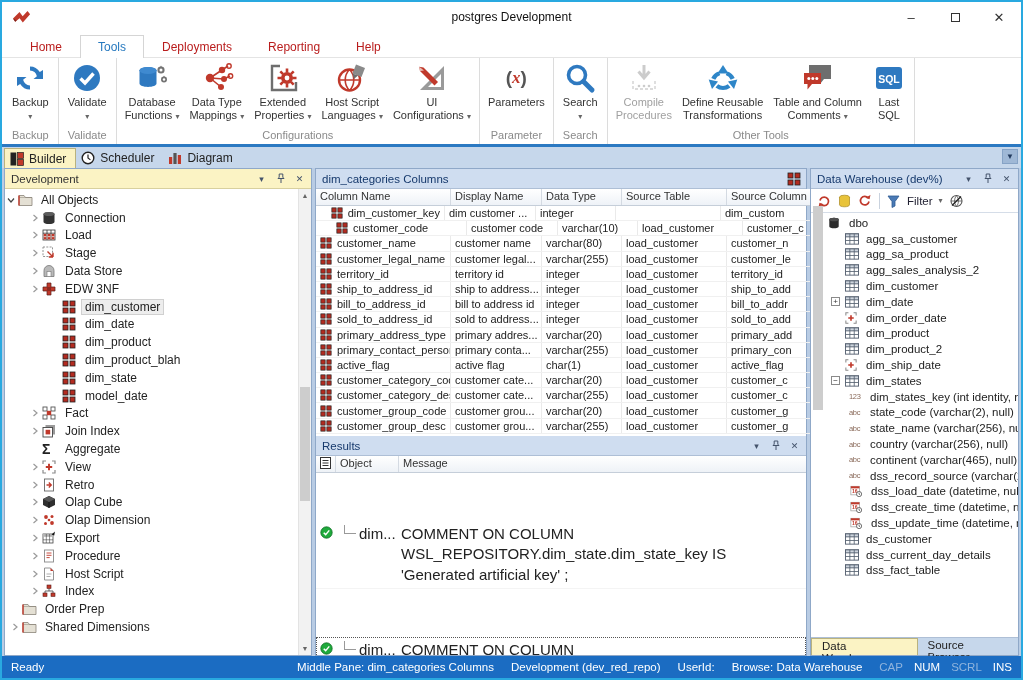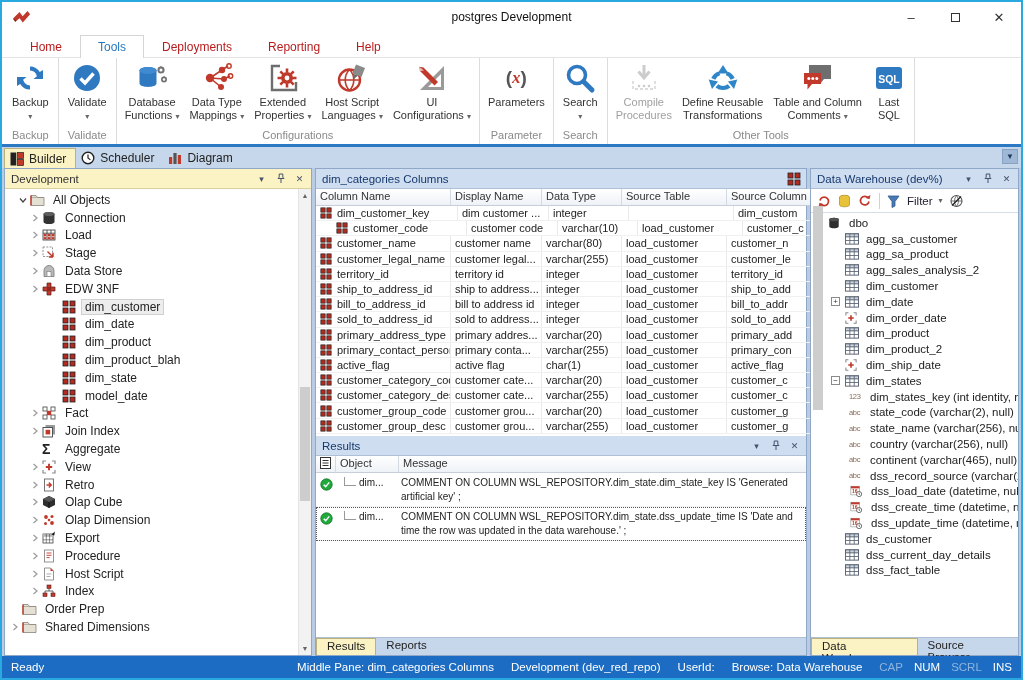--- a/index.html
+++ b/index.html
@@ -87,21 +87,21 @@
 .gh{padding:1px 4px;border-right:1px solid #d4dae2;overflow:hidden;white-space:nowrap;flex:none;}
 #grows{flex:1;overflow:hidden;}
 .grow{display:flex;height:15.2px;font-size:11px;border-bottom:1px solid #f0f0f0;}
 .gc{padding:0 4px;border-right:1px solid #eaeaea;overflow:hidden;white-space:nowrap;display:flex;align-items:center;flex:none;}
 .gc .gic{width:13px;height:12px;margin-right:4px;flex:none;display:flex;}
 
 
 #results{flex:none;display:flex;flex-direction:column;}
 .rhead{display:flex;height:17px;background:linear-gradient(#ffffff,#eef2f7);border-bottom:1px solid #c5ced9;font-size:11px;color:#333;}
 .rh{padding:1px 4px;border-right:1px solid #d4dae2;overflow:hidden;flex:none;}
-.rrow{display:flex;font-size:10px;border-bottom:1px solid #f4f4f4;padding:1px 0;}
+.rrow{display:flex;font-size:15px;border-bottom:1px solid #f4f4f4;padding:1px 0;margin-top:48px;}
 .rrow.sel{outline:1px dotted #555;outline-offset:-1px;}
 .rstat{width:20px;flex:none;display:flex;justify-content:center;padding-top:4px;}
 .rstat .ic{width:13px;height:13px;}
 .robj{width:63px;flex:none;display:flex;align-items:flex-start;padding-top:3px;}
 .conn{width:12px;height:9px;border-left:1px solid #999;border-bottom:1px solid #999;margin:0 3px 0 8px;flex:none;}
 .rmsg{flex:1;padding:2px 4px 2px 2px;line-height:1.35;}
 #middle-spacer{flex:1;background:#fff;}
 
 
 .tabbar{height:18px;background:#c6d7eb;display:flex;align-items:flex-end;flex:none;border-top:1px solid #aebfd6;}
@@ -382,21 +382,21 @@
         <span class="hctrl">
             <svg viewBox="0 0 10 11">
               <path d="M3.2 1h3.6v3.2l1.2 1.3H2l1.2-1.3z" fill="none" stroke="#44536b"></path>
               <path d="M5 5.6V10" stroke="#44536b"></path>
             </svg>
           </span>
         <span class="hctrl">✕</span>
       </div>
       <div class="treebody">
         <div class="tree" id="left-tree">
-            <div class="trow" style="padding-left: 12px;">
+            <div class="trow" style="padding-left: 0;">
               <span class="texp">
                 <svg viewBox="0 0 8 8">
                   <path d="M1 2.5l3 3.5 3-3.5" stroke="#444" stroke-width="1.2" fill="none"></path>
                 </svg>
               </span>
               <span class="tic">
                 <span class="ic">
                   <svg viewBox="0 0 15 12">
                     <path d="M1 1.5h5l1.5 2H14v8H1z" fill="#e4e0d4" stroke="#8a8478" stroke-width="0.8"></path>
                     <path d="M1 3.5h13" stroke="#8a8478" stroke-width="0.5"></path>
@@ -830,21 +830,21 @@
           <div id="grid-cols">
             <div class="ghead" id="ghead">
                 <span class="gh" style="width: 135px;">Column Name</span>
                 <span class="gh" style="width: 91px;">Display Name</span>
                 <span class="gh" style="width: 80px;">Data Type</span>
                 <span class="gh" style="width: 105px;">Source Table</span>
                 <span class="gh" style="flex: 1 1 0%; border-right: none;">Source Column</span>
               </div>
             <div id="grows">
                 <div class="grow">
-                  <span class="gc" style="width: 142px;">
+                  <span class="gc" style="width: 129px; justify-content: flex-end;">
                     <span class="gic">
                       <span class="ic">
                         <svg viewBox="0 0 14 14">
                           <g fill="#b32b20" stroke="#222" stroke-width="0.8">
                             <rect x="1" y="1" width="5" height="5"></rect>
                             <rect x="8" y="1" width="5" height="5"></rect>
                             <rect x="1" y="8" width="5" height="5"></rect>
                             <rect x="8" y="8" width="5" height="5"></rect>
                           </g>
                         </svg>

